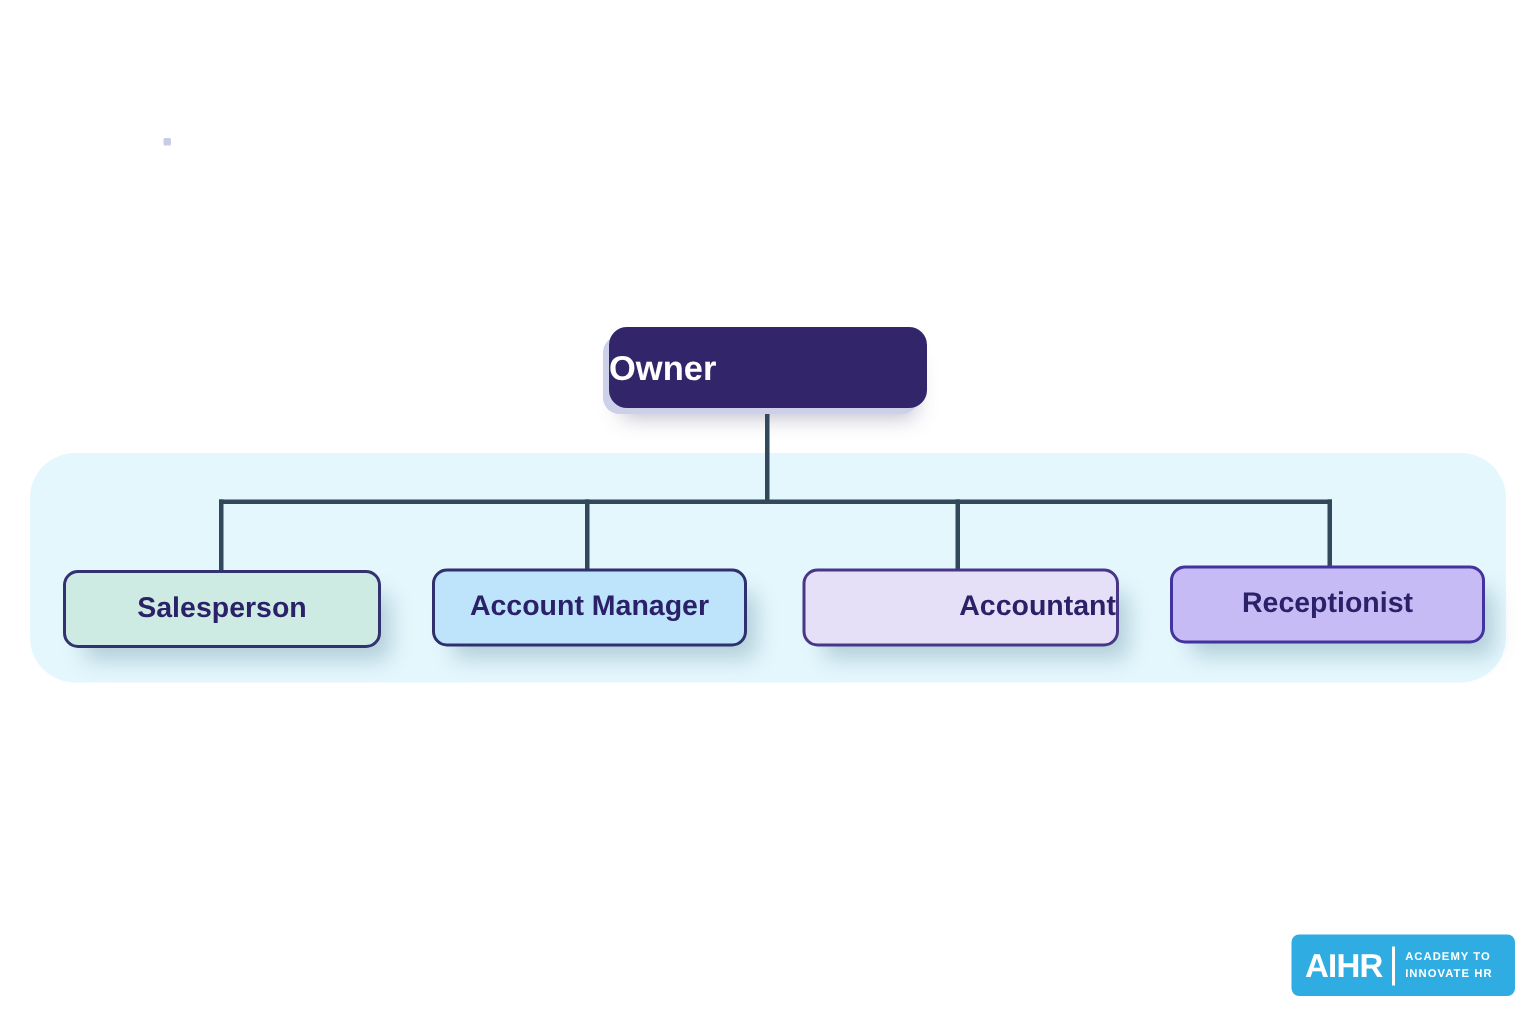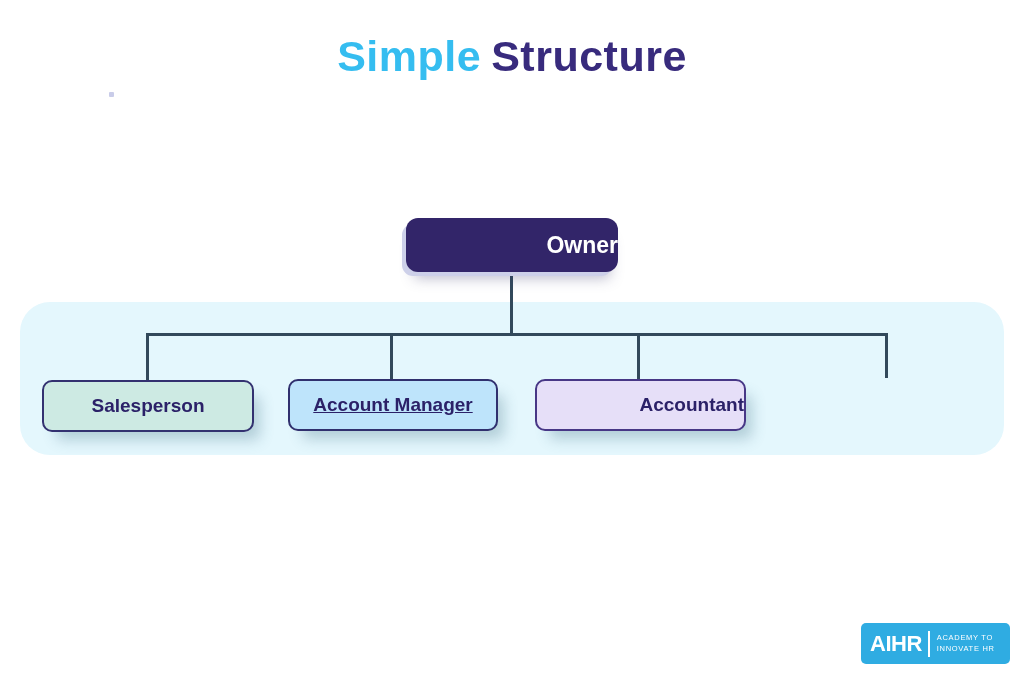--- a/index.html
+++ b/index.html
@@ -17,21 +17,21 @@
   
   .dot { position: absolute; left: 109px; top: 92px; width: 5px; height: 5px;
          background: #C9CCE9; border-radius: 1px; }
 
   
   .band { position: absolute; left: 20px; top: 302px; width: 984px; height: 153px;
           background: #E4F7FD; border-radius: 30px; }
 
   
   .root-node { position: absolute; left: 406px; top: 218px; width: 212px; height: 54px;
-               border-radius: 12px; display: flex; align-items: center; justify-content: flex-end;
+               border-radius: 12px; display: flex; align-items: center; justify-content: flex-start;
                color: #ffffff; font-size: 23px; font-weight: 700;
                box-shadow: -5px 5px 0 -1px #CDD0E9, 0 14px 14px -8px rgba(60,60,110,0.35); }
 
   
   .line { position: absolute; background: #32495B; }
   .v { width: 3px; }
   .h { height: 3px; }
 
   
   .node { position: absolute; height: 52px; border-radius: 10px;
@@ -43,54 +43,54 @@
   .n2 { left: 288px; top: 379px; width: 210px; }
   .n3 { left: 535px; top: 379px; width: 211px; }
   .n4 { left: 780px; top: 377px; width: 210px; }
 
   
   .logo { position: absolute; left: 861px; top: 623px; width: 149px; height: 41px;
           background: #2FACE2; border-radius: 5px; display: flex; align-items: center;
           padding: 0 9px; color: #ffffff; }
   .logo .brand { font-size: 22px; font-weight: 800; letter-spacing: -0.5px; line-height: 1; }
   .logo .sep { width: 2px; height: 26px; background: #ffffff; margin: 0 7px 0 6px; }
-  .logo .tag { font-size: 7.5px; font-weight: 400; letter-spacing: 0.7px; line-height: 1.35; }
+  .logo .tag { font-size: 7.5px; font-weight: 700; letter-spacing: 0.7px; line-height: 1.35; }
 </style>
 </head>
 <body>
 
 <div class="stage">
 
-  <div class="title">
-    <span class="t1">Simple</span><span class="t2">Structure</span>
-  </div>
 
   <div class="dot"></div>
 
   <div class="band" style="background-color: rgb(228, 247, 253);"></div>
 
   <div class="line v" style="left: 510px; top: 272px; height: 63px; background-color: rgb(50, 73, 91);"></div>
   <div class="line h" style="left: 146px; top: 333px; width: 742px; background-color: rgb(50, 73, 91);"></div>
   <div class="line v" style="left: 146px; top: 333px; height: 48px; background-color: rgb(50, 73, 91);"></div>
   <div class="line v" style="left: 390px; top: 333px; height: 47px; background-color: rgb(50, 73, 91);"></div>
   <div class="line v" style="left: 637px; top: 333px; height: 47px; background-color: rgb(50, 73, 91);"></div>
   <div class="line v" style="left: 885px; top: 333px; height: 45px; background-color: rgb(50, 73, 91);"></div>
 
   <div class="root-node" style="background-color: rgb(50, 37, 105);">
     <span>Owner</span>
   </div>
 
   <div class="node n1" style="background-color: rgb(205, 234, 227); border-color: rgb(51, 49, 112);">
     <span>Salesperson</span>
   </div>
-  <div class="node n2" style="background-color: rgb(190, 228, 251); border-color: rgb(48, 48, 110); text-decoration: underline;">
+  <div class="node n2" style="background-color: rgb(190, 228, 251); border-color: rgb(48, 48, 110);">
     <span>Account Manager</span>
   </div>
   <div class="node n3" style="background-color: rgb(230, 223, 248); border-color: rgb(71, 55, 134); justify-content: flex-end;">
     <span>Accountant</span>
+  </div>
+  <div class="node n4" style="background-color: rgb(198, 187, 244); border-color: rgb(67, 51, 158);">
+    <span>Receptionist</span>
   </div>
 
   <div class="logo" style="background-color: rgb(47, 172, 226);">
     <span class="brand">AIHR</span>
     <span class="sep"></span>
     <span class="tag">
       <span>ACADEMY TO</span><br>
       <span>INNOVATE HR</span>
     </span>
   </div>

